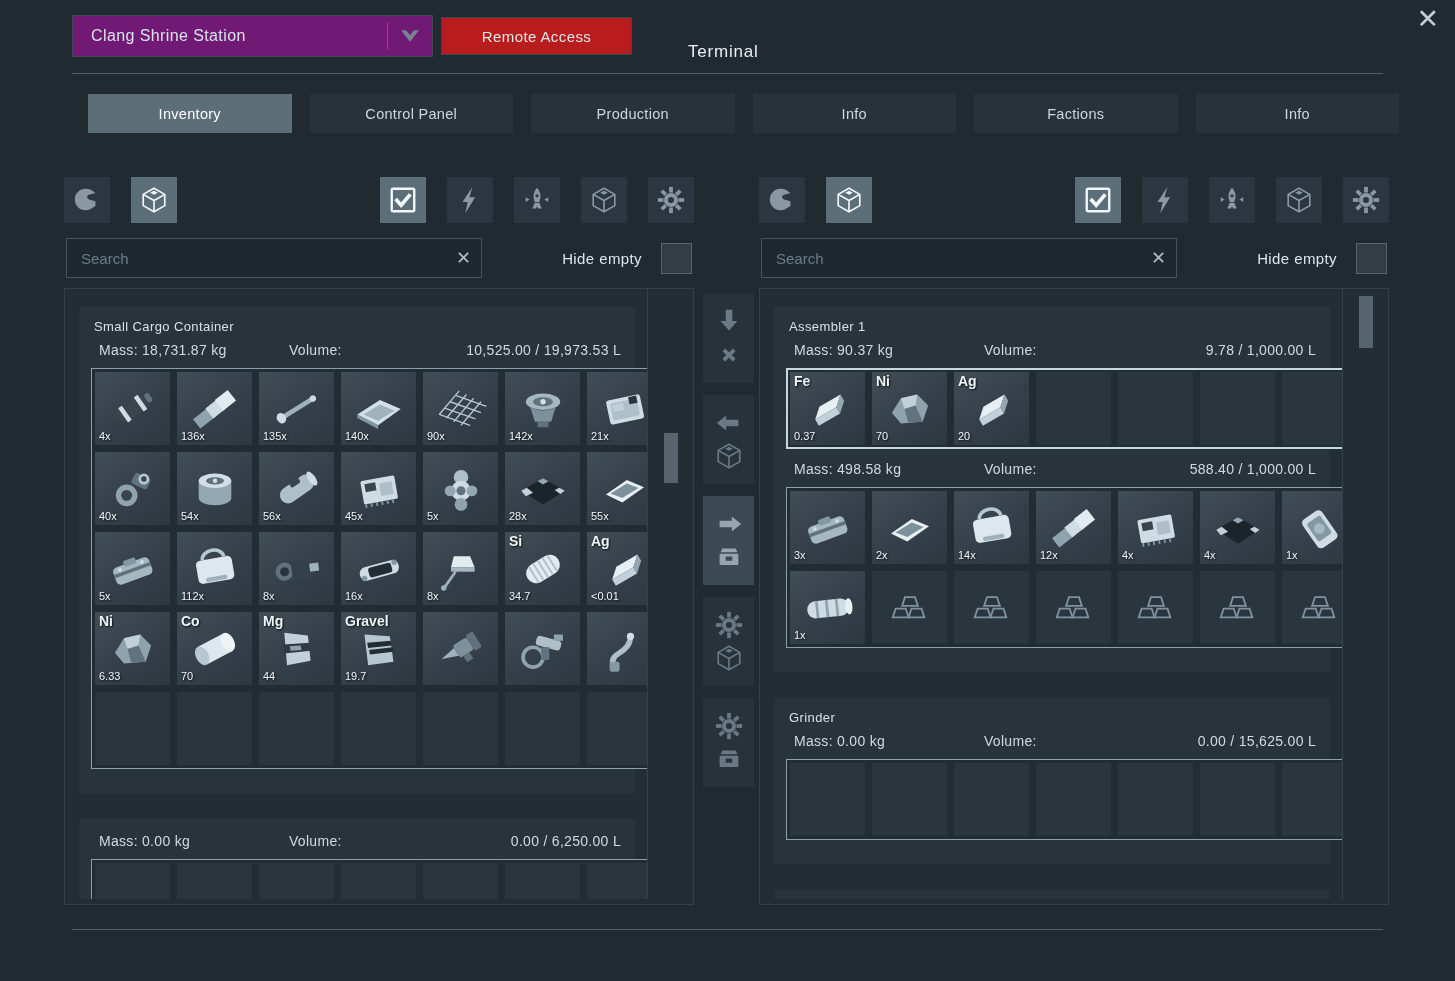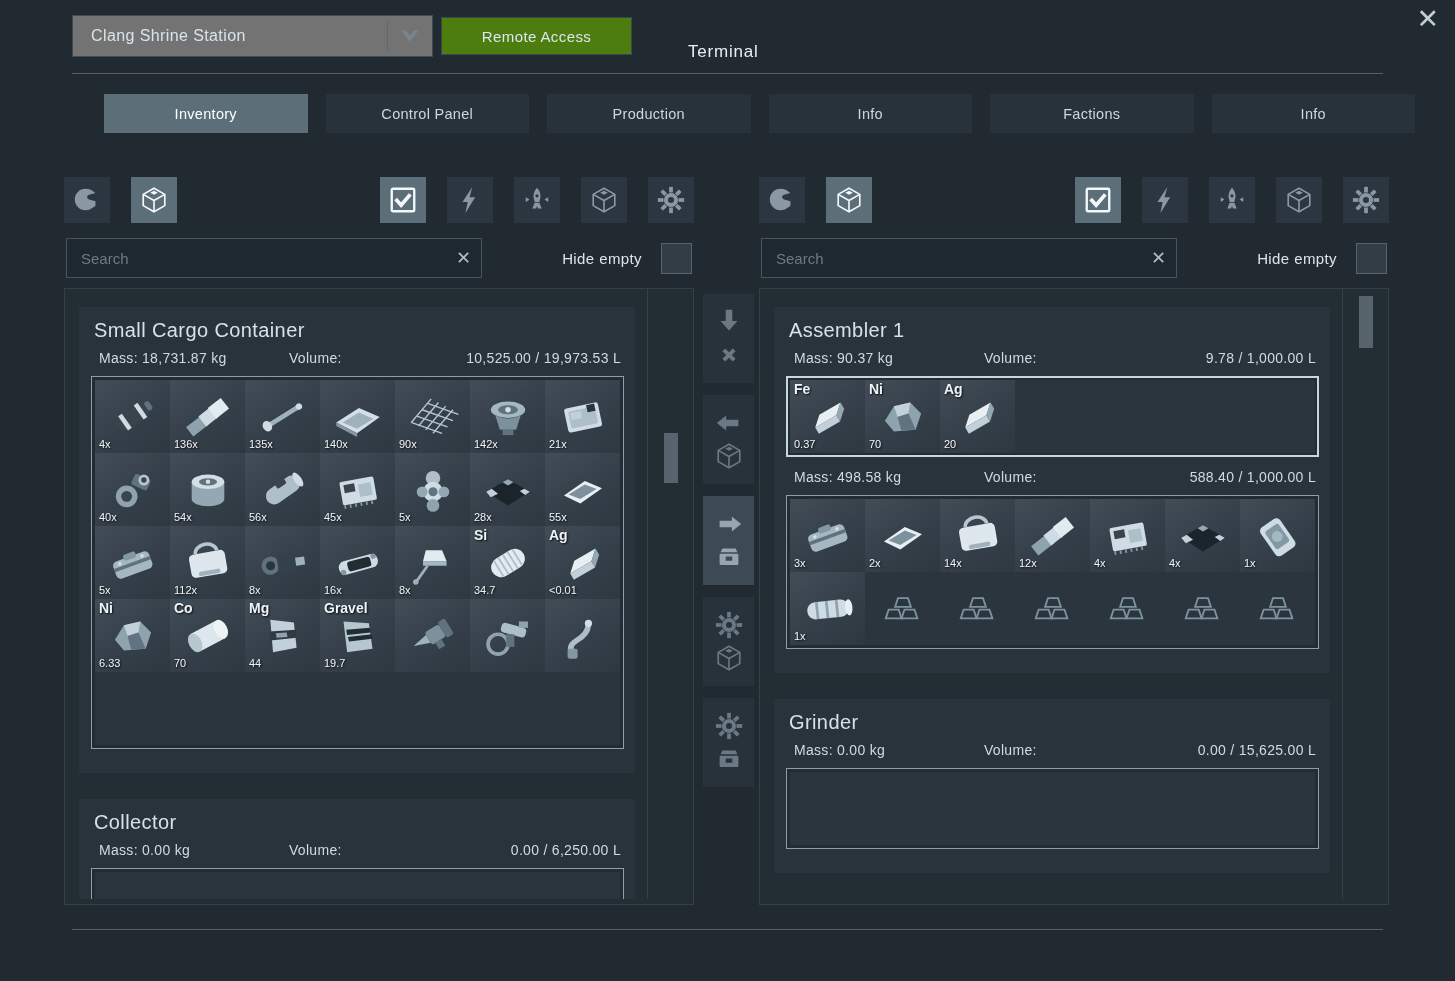--- a/index.html
+++ b/index.html
@@ -1,32 +1,32 @@
 <!DOCTYPE html>
 <html><head>
 <meta charset="utf-8">
 <style>
   html,body{margin:0;padding:0;background:#1b2227;}
   .app{position:relative;width:1455px;height:981px;background:#212a30;overflow:hidden;
        font-family:"Liberation Sans",sans-serif;color:#d9e4e9;}
   .close{position:absolute;top:6px;right:16px;font-size:27px;color:#c3cfd6;cursor:pointer;line-height:1;}
   
-  .dropdown{position:absolute;left:72px;top:15px;width:361px;height:42px;background:#737373;
+  .dropdown{position:absolute;left:72px;top:15px;width:361px;height:42px;background:#701a75;
             border:1px solid #3e4b55;display:flex;align-items:center;box-sizing:border-box;}
   .ddtext{padding-left:18px;font-size:16px;letter-spacing:.4px;flex:1;}
   .ddsep{width:1px;height:28px;background:#5a6a74;}
   .ddchev{width:44px;display:flex;align-items:center;justify-content:center;color:#76858f;}
-  .remote{position:absolute;left:441px;top:17px;width:191px;height:38px;background:#4d7c0f;
+  .remote{position:absolute;left:441px;top:17px;width:191px;height:38px;background:#b91c1c;
           border:1px solid #3a4650;color:#dde7ec;font-size:15px;letter-spacing:.4px;
           display:flex;align-items:center;justify-content:center;box-sizing:border-box;}
   .title{position:absolute;left:688px;top:42px;font-size:17px;letter-spacing:.8px;color:#e8eff3;}
   .hr{position:absolute;left:72px;width:1311px;height:1px;background:#5a6a74;opacity:.85;}
   .hr.top{top:73px;}  .hr.bottom{top:929px;}
   
-  .tabs{position:absolute;left:72px;top:94px;width:1311px;height:39px;display:flex;gap:18px;padding-left:32px;}
+  .tabs{position:absolute;left:56px;top:94px;width:1311px;height:39px;display:flex;gap:18px;padding-left:32px;}
   .tab{flex:1;background:#28323a;display:flex;align-items:center;justify-content:center;
        font-size:14.5px;color:#ccd8de;letter-spacing:.3px;cursor:pointer;}
   .tab.active{background:#5c6f79;color:#ffffff;}
   
   .ptools{position:absolute;top:177px;width:630px;height:46px;display:flex;justify-content:space-between;}
   .ptools.left{left:64px;} .ptools.right{left:759px;}
   .tgroup{display:flex;gap:21px;}
   .pbtn{width:46px;height:46px;background:#2b3640;--hole:#2b3640;display:flex;align-items:center;
         justify-content:center;color:#8b98a1;cursor:pointer;}
   .pbtn.active{background:#5c6f79;--hole:#5c6f79;color:#f4f8fa;}
@@ -46,26 +46,26 @@
   .panel{position:absolute;top:288px;width:630px;height:617px;background:#232d34;
          border:1px solid #343f48;box-sizing:border-box;}
   .panel.left{left:64px;} .panel.right{left:759px;}
   .list{position:absolute;left:0;top:0;bottom:5px;right:45px;overflow:hidden;padding-top:18px;
         border-right:1px solid #36424b;}
   .scroll{position:absolute;top:4px;bottom:4px;right:14px;width:16px;}
   .thumb{position:absolute;left:1px;width:14px;background:#57646d;}
   .panel.left .thumb{top:140px;height:50px;}
   .panel.right .thumb{top:3px;height:52px;}
   .block{width:556px;margin:0 0 26px 14px;background:#28333b;padding:12px 0;}
-  .btitle{margin:0 0 8px 15px;font-size:20px;color:#d6e2e8;letter-spacing:.4px;}
+  .btitle{margin:0 0 8px 15px;font-size:13px;color:#d6e2e8;letter-spacing:.4px;}
   .massrow{display:flex;margin:2px 14px 10px 20px;font-size:14px;color:#cfdbe1;letter-spacing:.3px;}
   .mmass{width:190px;}
   .mvval{margin-left:auto;}
   .grid{margin-left:12px;width:fit-content;background:#222c33;border:1px solid #8da0a9;padding:3px;
-        display:grid;grid-template-columns:repeat(7,75px);gap:0;margin-bottom:12px;}
+        display:grid;grid-template-columns:repeat(7,75px);gap:7px;margin-bottom:12px;}
   .grid.selected{border:2px solid #c6d7de;padding:2px;}
   .slot{width:75px;height:73px;background:#2b353d;position:relative;overflow:hidden;cursor:pointer;}
   .slot.filled{background:linear-gradient(145deg,#414d57 0%,#353f49 55%,#2e3841 100%);}
   .slot .item{position:absolute;left:50%;top:50%;transform:translate(-50%,-50%);}
   .tag{position:absolute;top:1px;left:4px;font-size:14px;font-weight:bold;color:#eef4f7;
        text-shadow:1px 1px 2px rgba(0,0,0,.8);z-index:2;}
   .count{position:absolute;bottom:3px;left:4px;font-size:11px;font-weight:normal;color:#f0f5f8;
          text-shadow:1px 1px 2px rgba(0,0,0,.8);z-index:2;}
   
   .transfer{position:absolute;left:703px;top:294px;width:51px;display:flex;flex-direction:column;gap:12px;}
@@ -539,21 +539,20 @@
             <div class="slot"></div>
             <div class="slot"></div>
             <div class="slot"></div>
             <div class="slot"></div>
             <div class="slot"></div>
             <div class="slot"></div>
             <div class="slot"></div>
           </div>
         </div>
         <div class="block">
-          <div class="btitle">Collector</div>
           <div class="massrow">
             <span class="mmass">Mass: 0.00 kg</span>
             <span class="mvlabel">Volume:</span>
             <span class="mvval">0.00 / 6,250.00 L</span>
           </div>
           <div class="grid">
             <div class="slot"></div>
             <div class="slot"></div>
             <div class="slot"></div>
             <div class="slot"></div>

